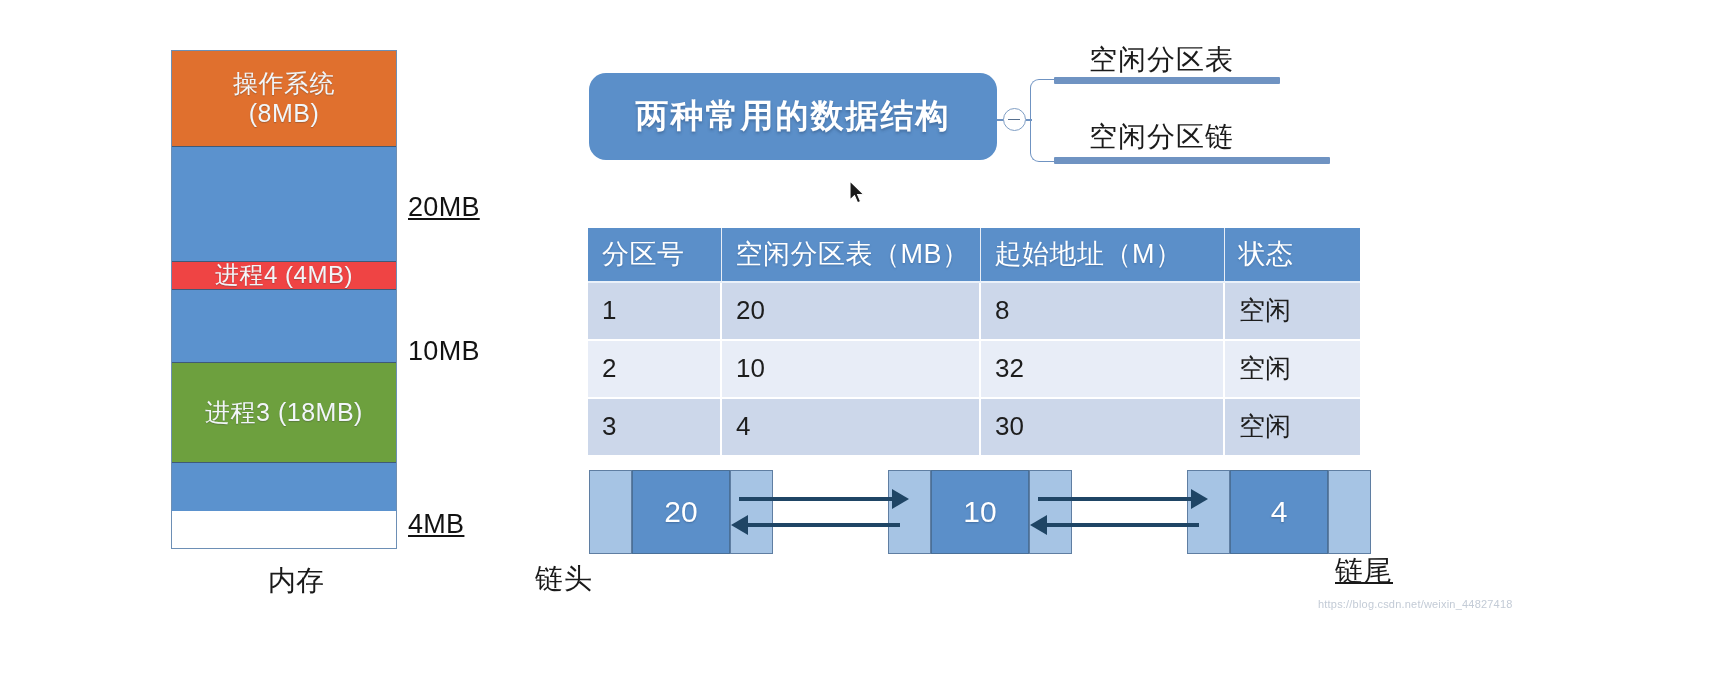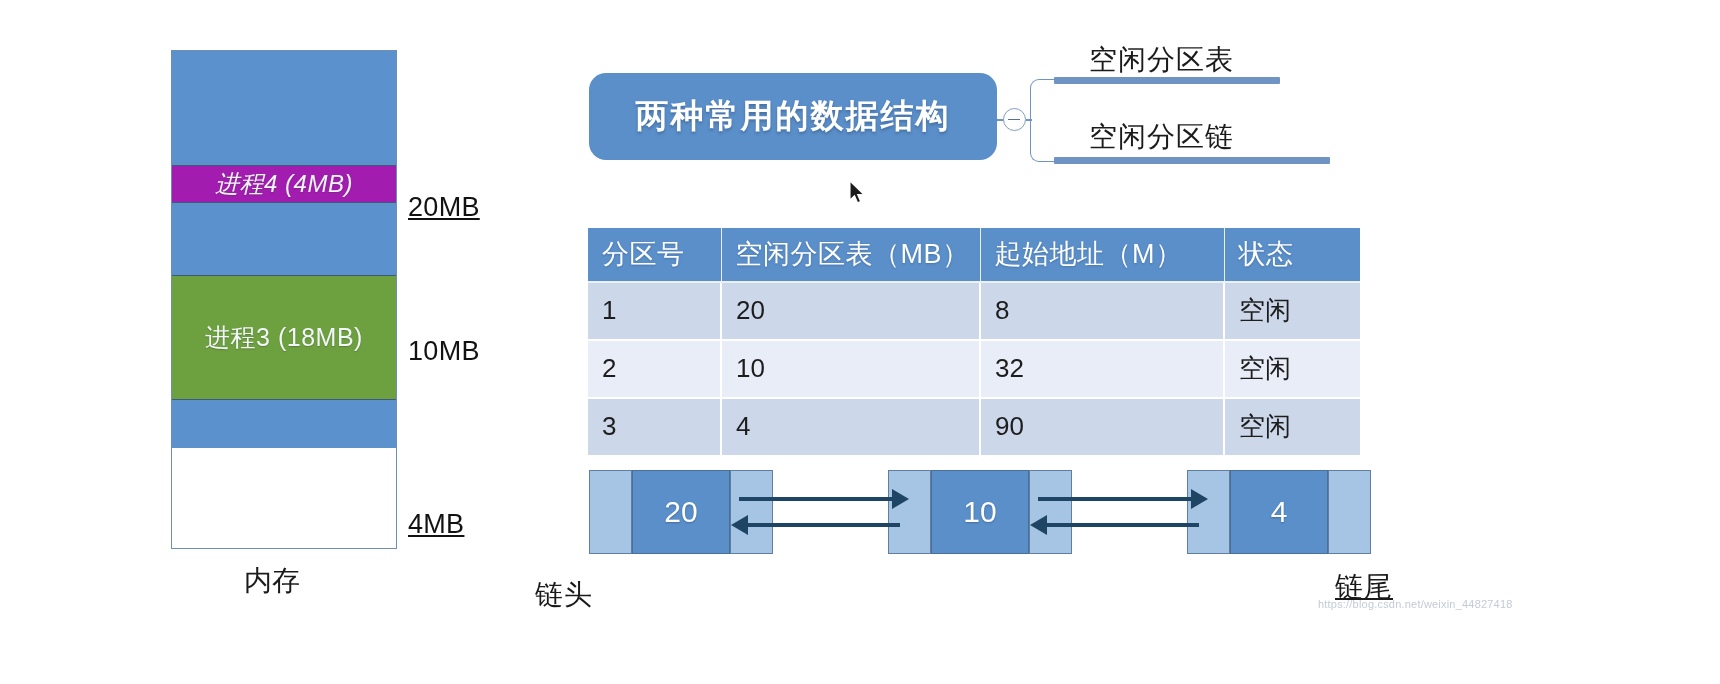--- a/index.html
+++ b/index.html
@@ -46,21 +46,21 @@
   
   .size-label {
     position: absolute;
     font-size: 27px;
     color: #121212;
     font-weight: 400;
     letter-spacing: .3px;
   }
   #memory-caption {
     position: absolute;
-    left: 159px;
+    left: 183px;
     top: 562px;
     width: 226px;
     text-align: center;
     font-size: 28px;
     color: #1a1a1a;
   }
 
   
   #mindmap-root {
     position: absolute;
@@ -192,21 +192,20 @@
     border-bottom: 10px solid transparent;
   }
   .ll-arrow-head.right { border-left: 17px solid #1f4565; }
   .ll-arrow-head.left  { border-right: 17px solid #1f4565; }
 
   .ll-caption {
     position: absolute;
     font-size: 28px;
     color: #1a1a1a;
     letter-spacing: 1px;
-    margin-top: 16px;
   }
 
   
   #mouse-cursor {
     position: absolute;
     left: 849px;
     top: 180px;
     width: 0; height: 0;
   }
   #mouse-cursor svg { display: block; }
@@ -219,24 +218,26 @@
     letter-spacing: .2px;
     white-space: nowrap;
   }
 </style>
 </head>
 <body>
 
 <div id="canvas">
 
   <div id="memory-bar">
+    <div class="mem-block" style="height:96px;background:#e0702e;">操作系统
+(8MB)</div>
     <div class="mem-block" style="height:115px;background:#5b92ce;"></div>
-    <div class="mem-block" style="height:37px;background:#a21caf;font-size:24px;font-style:italic;">进程4 (4MB)</div>
+    <div class="mem-block" style="height:28px;background:#ef4444;font-size:24px;">进程4 (4MB)</div>
     <div class="mem-block" style="height:73px;background:#5b92ce;"></div>
-    <div class="mem-block" style="height:124px;background:#6da03e;font-size:25px;">进程3 (18MB)</div>
+    <div class="mem-block" style="height:100px;background:#6da03e;font-size:25px;">进程3 (18MB)</div>
     <div class="mem-block" style="height:48px;background:#5b92ce;"></div>
   </div>
 
   <div class="size-label" style="left:408px;top:192px;text-decoration:underline;">20MB</div>
   <div class="size-label" style="left:408px;top:336px;">10MB</div>
   <div class="size-label" style="left:408px;top:509px;text-decoration:underline;">4MB</div>
 
   <div id="memory-caption">内存</div>
 
   <div id="mindmap-root">两种常用的数据结构</div>
@@ -279,21 +280,21 @@
       </tr>
       <tr>
         <td>2</td>
         <td>10</td>
         <td>32</td>
         <td>空闲</td>
       </tr>
       <tr>
         <td>3</td>
         <td>4</td>
-        <td>90</td>
+        <td>30</td>
         <td>空闲</td>
       </tr>
     </tbody>
   </table>
 
   <div class="ll-node" style="left:589px;top:470px;">
     <div class="ll-ptr"></div>
     <div class="ll-val">20</div>
     <div class="ll-ptr"></div>
   </div>

